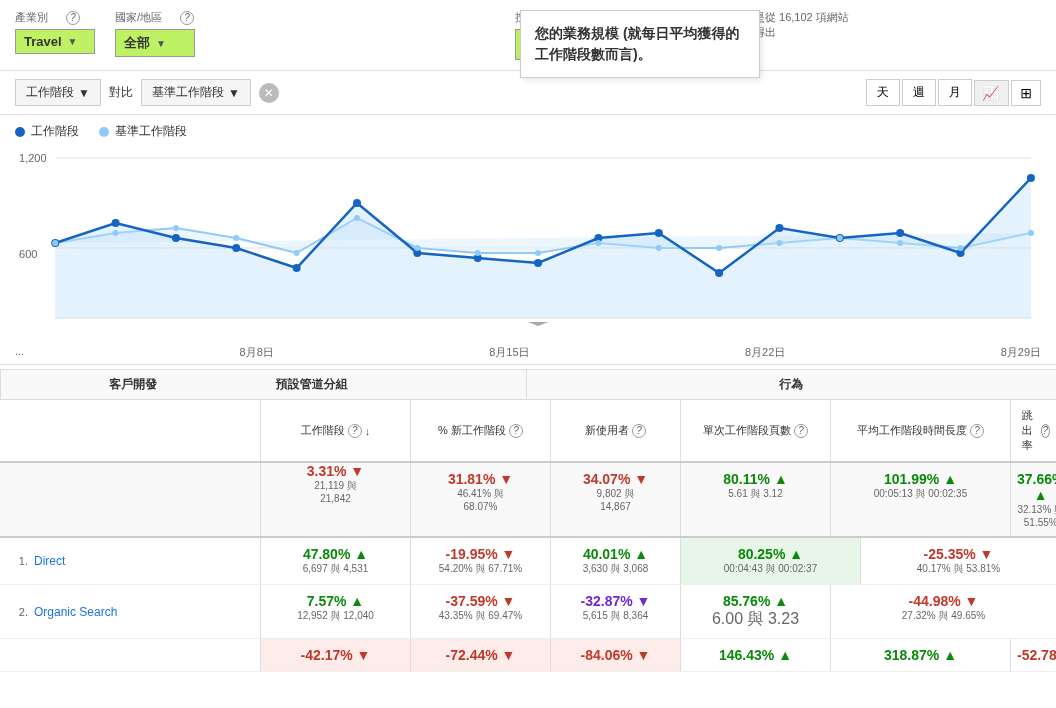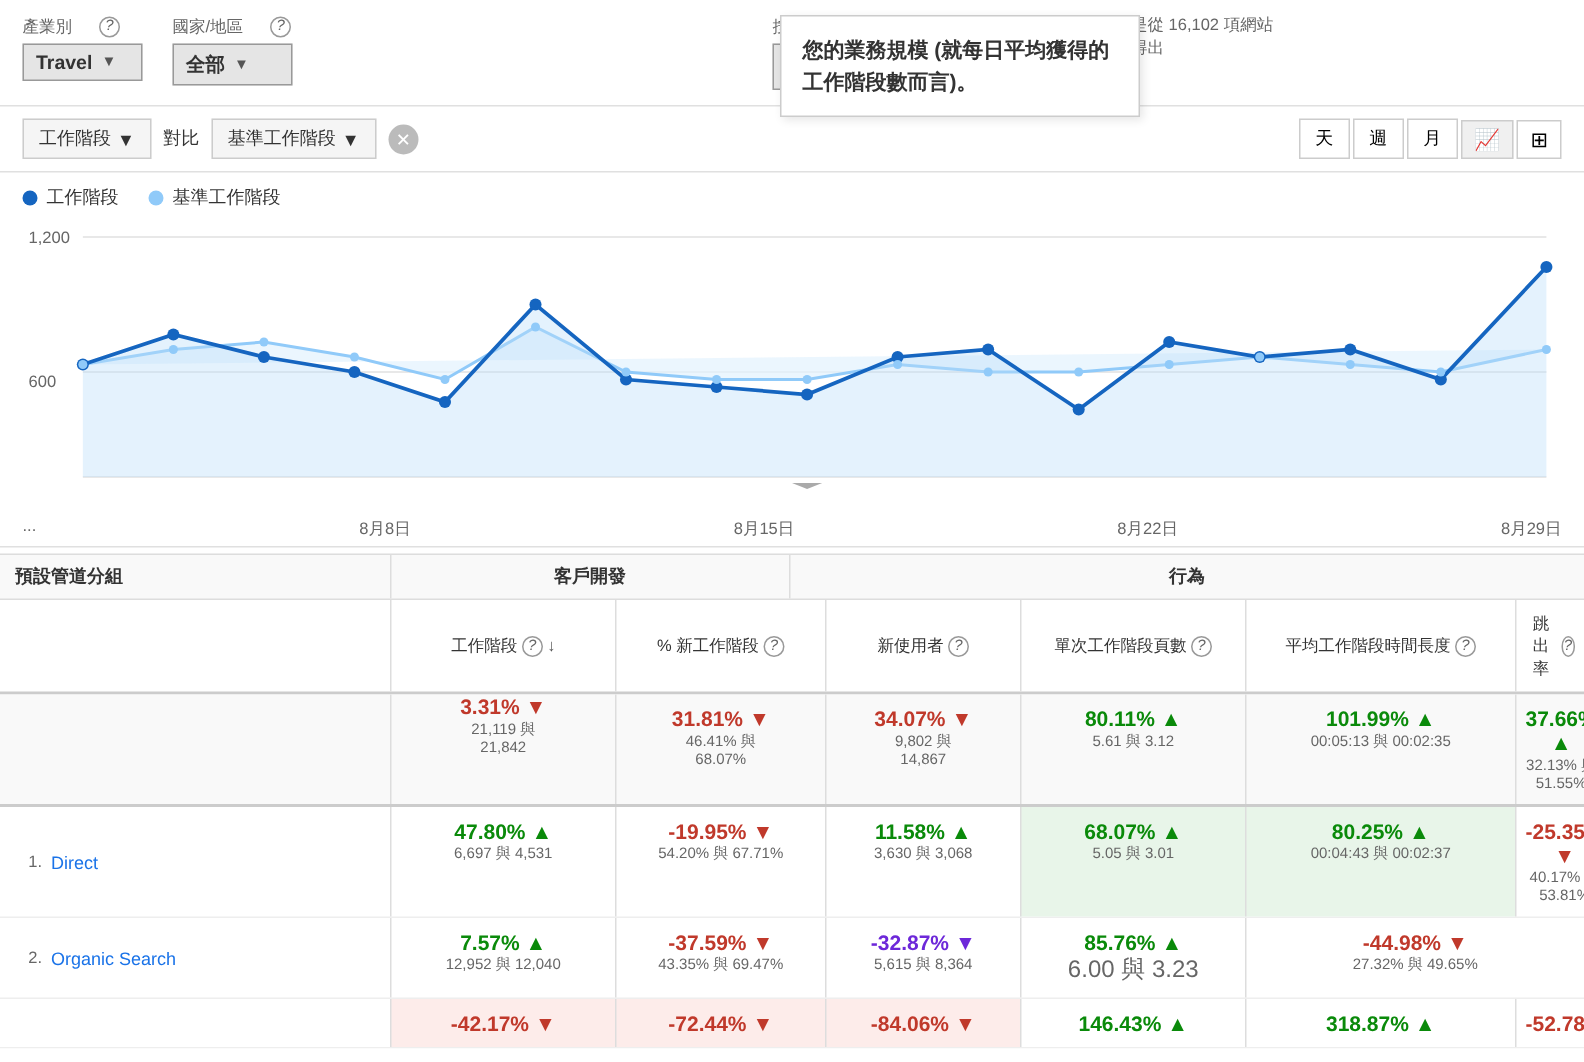--- a/index.html
+++ b/index.html
@@ -30,21 +30,21 @@
 
     .filter-select {
       border: 1px solid #999;
       padding: 4px 8px;
       font-size: 13px;
       font-weight: bold;
       display: flex;
       align-items: center;
       gap: 6px;
       cursor: pointer;
-      background: #e5e5e5;
+      background: #bef264;
       min-width: 80px;
     }
 
     .filter-select .arrow { font-size: 10px; color: #555; }
 
     .info-circle {
       display: inline-flex;
       align-items: center;
       justify-content: center;
       width: 14px;
@@ -351,22 +351,22 @@
   <span>...</span>
   <span>8月8日</span>
   <span>8月15日</span>
   <span>8月22日</span>
   <span>8月29日</span>
 </div>
 
 <div class="table-section">
 
   <div style="display:flex; border-bottom:1px solid #ddd; border-top:1px solid #ddd; background:#f9f9f9;">
+    <div style="flex:1; text-align:center; padding:6px 0; font-size:12px; font-weight:bold; border-left:1px solid #ddd;">客戶開發</div>
     <div style="width:260px; min-width:260px; padding:6px 10px; font-size:12px; font-weight:bold;">預設管道分組</div>
-    <div style="flex:1; text-align:center; padding:6px 0; font-size:12px; font-weight:bold; border-left:1px solid #ddd;">客戶開發</div>
     <div style="flex:2; text-align:center; padding:6px 0; font-size:12px; font-weight:bold; border-left:1px solid #ddd;">行為</div>
   </div>
 
   <div style="display:flex; border-bottom:2px solid #ccc; background:#fff;">
     <div style="width:260px; min-width:260px;"></div>
 
     <div style="width:150px; min-width:150px; padding:8px 6px; text-align:center; font-size:11px; border-left:1px solid #ddd; display:flex; align-items:center; justify-content:center; gap:3px;">
       <span>工作階段</span>
       <span class="info-circle">?</span>
       <span style="color:#555;">↓</span>
@@ -481,31 +481,25 @@
 
     <div style="width:140px; min-width:140px; padding:8px 6px; text-align:center; border-left:1px solid #ddd;">
       <div style="font-weight:bold; font-size:14px; color:#c0392b;">
         <span>-19.95%</span> <span>▼</span>
       </div>
       <div style="font-size:10px; color:#666;">54.20% 與 67.71%</div>
     </div>
 
     <div style="width:130px; min-width:130px; padding:8px 6px; text-align:center; border-left:1px solid #ddd;">
       <div style="font-weight:bold; font-size:14px; color:#0a8a0a;">
-        <span>11.58%</span> <span>▲</span>
+        <span>40.01%</span> <span>▲</span>
       </div>
       <div style="font-size:10px; color:#666;">3,630 與 3,068</div>
     </div>
 
-    <div style="width:150px; min-width:150px; padding:8px 6px; text-align:center; border-left:1px solid #ddd; background:#e8f5e9;">
-      <div style="font-weight:bold; font-size:14px; color:#0a8a0a;">
-        <span>68.07%</span> <span>▲</span>
-      </div>
-      <div style="font-size:10px; color:#666;">5.05 與 3.01</div>
-    </div>
 
     <div style="width:180px; min-width:180px; padding:8px 6px; text-align:center; border-left:1px solid #ddd; background:#e8f5e9;">
       <div style="font-weight:bold; font-size:14px; color:#0a8a0a;">
         <span>80.25%</span> <span>▲</span>
       </div>
       <div style="font-size:10px; color:#666;">00:04:43 與 00:02:37</div>
     </div>
 
     <div style="flex:1; padding:8px 6px; text-align:center; border-left:1px solid #ddd;">
       <div style="font-weight:bold; font-size:14px; color:#c0392b;">

